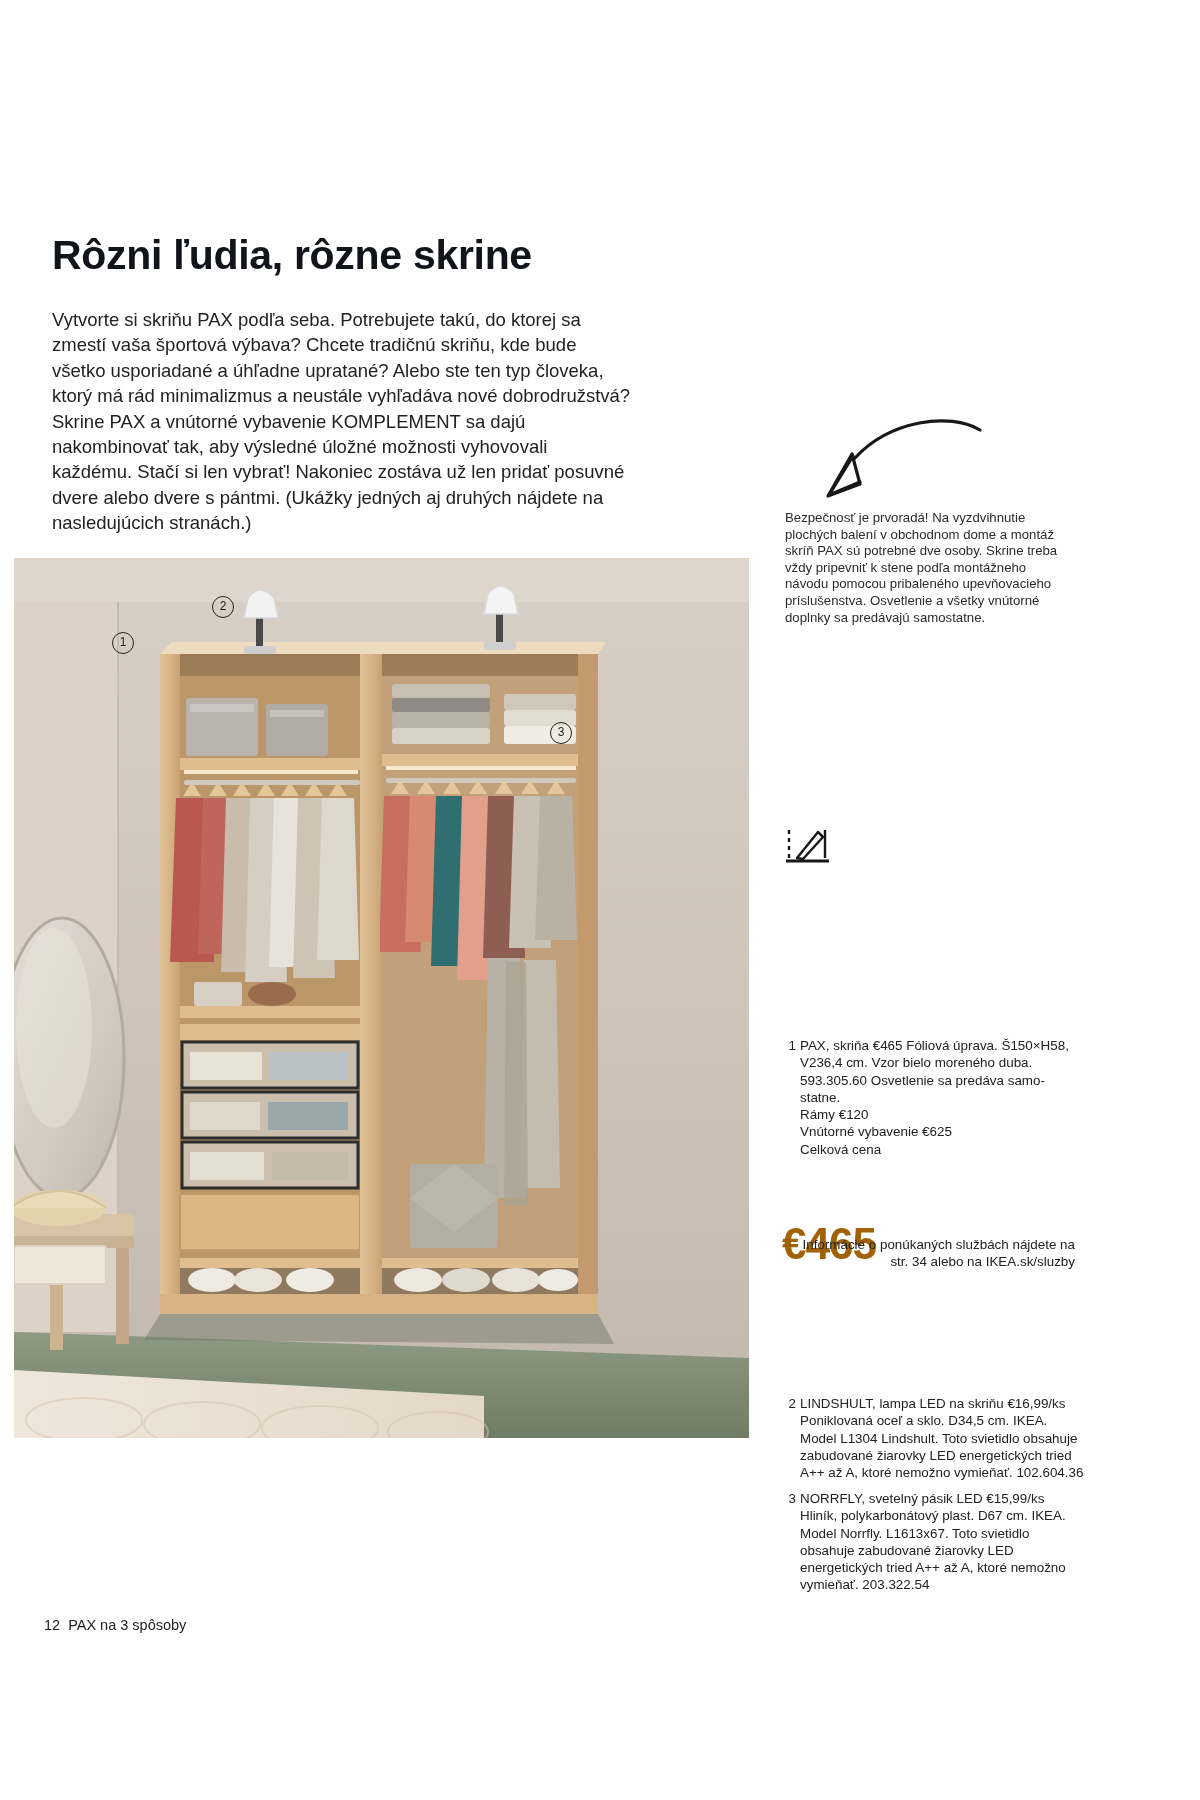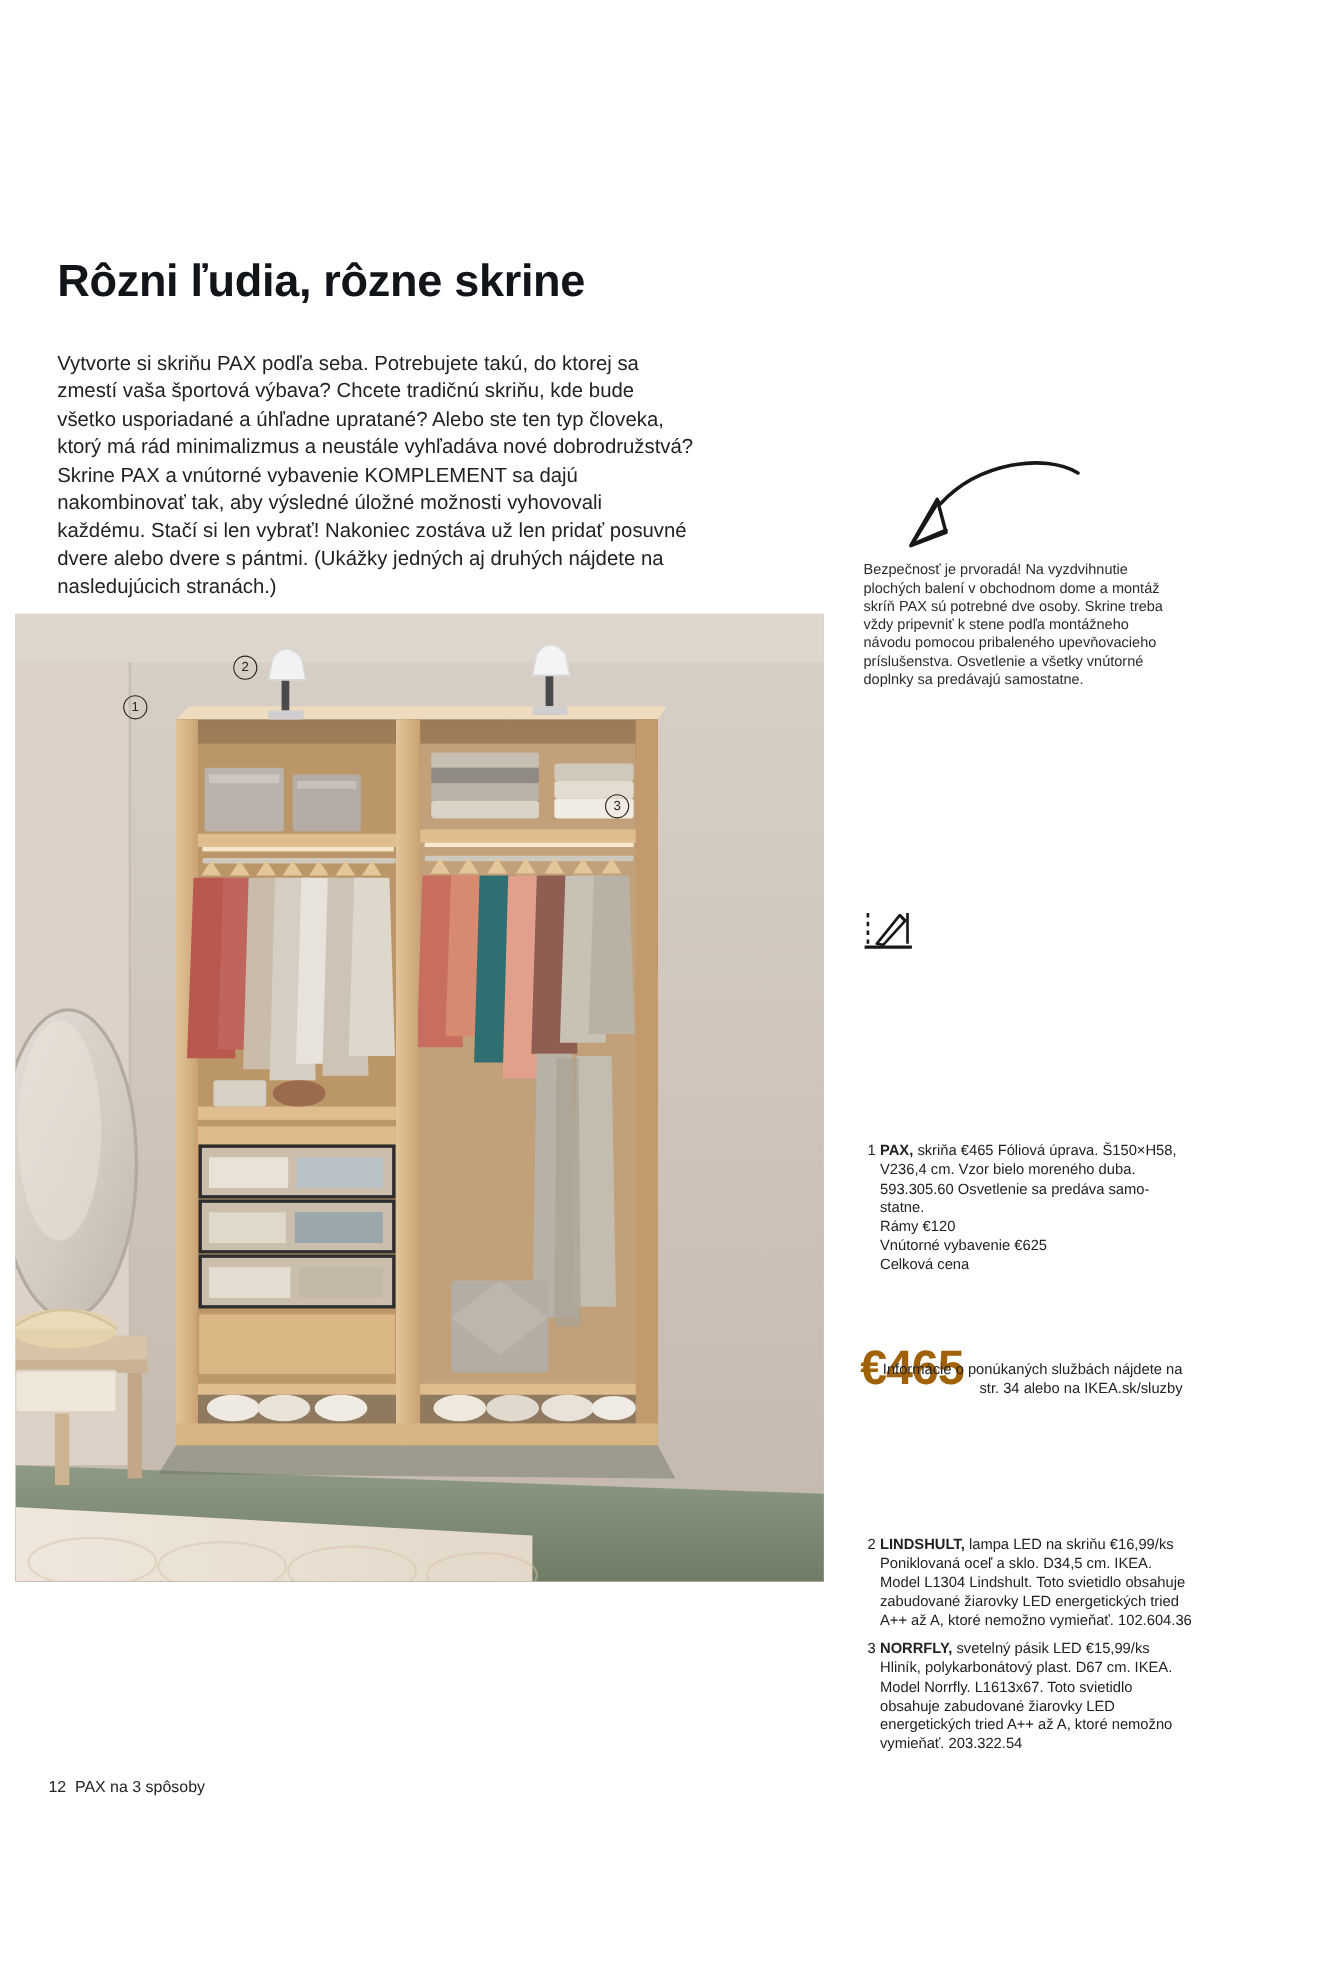--- a/index.html
+++ b/index.html
@@ -26,21 +26,21 @@
     letter-spacing: -0.3px;
     color: #111418;
     line-height: 1.1;
     white-space: nowrap;
   }
 
   
   .intro {
     position: absolute;
     left: 52px;
-    top: 317px;
+    top: 307px;
     width: 580px;
     font-size: 18.5px;
     line-height: 25.4px;
     color: #222222;
   }
   .intro p { margin: 0; }
 
   
   .safety-note {
     position: absolute;
@@ -95,21 +95,21 @@
   .product .num {
     position: absolute;
     left: -20px;
     top: 0;
     width: 16px;
     text-align: right;
     font-size: 13.4px;
     color: #222222;
   }
   .product .body { display: block; }
-  .product b { font-weight: bold; text-align: right; }
+  .product b { font-weight: normal; text-align: right; }
 
   #product-1 { left: 800px; top: 1037px; }
   #product-2 { left: 800px; top: 1395px; }
   #product-3 { left: 800px; top: 1490px; }
 
   .price-big {
     position: absolute;
     left: 782px;
     top: 1222px;
     font-size: 44px;

